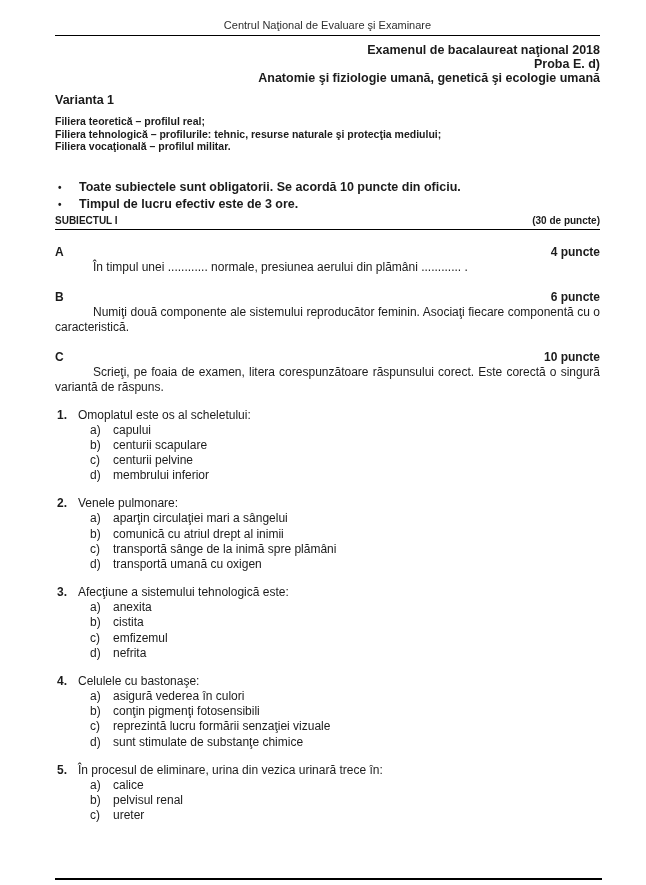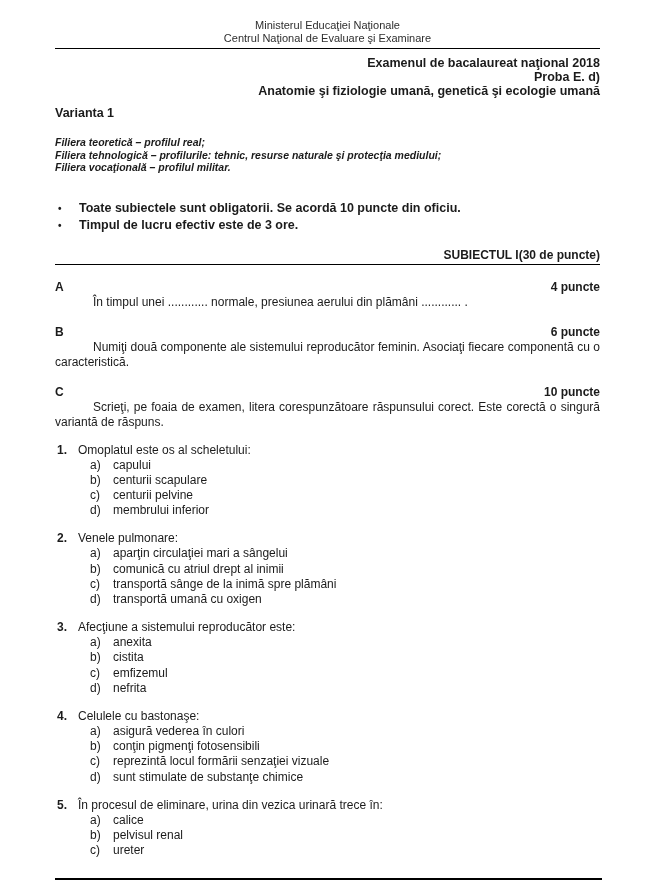--- a/index.html
+++ b/index.html
@@ -17,32 +17,32 @@
   }
   .content { padding: 0 46px 0 55px; }
 
   
   .org { text-align: center; font-size: 11px; line-height: 13px; padding-top: 19px; color: #2e2e2e; }
   .header-rule { border-bottom: 1.6px solid #000; margin-top: 3px; }
   .title-block { text-align: right; font-weight: bold; font-size: 12.5px; line-height: 14px; margin-top: 7px; }
   .variant { text-align: left; font-weight: bold; font-size: 12.5px; margin-top: 8px; }
 
   
-  .filiera { margin-top: 15px; font-size: 10.5px; line-height: 12.5px; font-weight: bold; font-style: italic; }
+  .filiera { margin-top: 7px; font-size: 10.5px; line-height: 12.5px; font-weight: bold; }
 
   
   .notes { margin-top: 26px; font-weight: bold; font-size: 12.5px; }
   .note-row { display: flex; line-height: 17px; }
   .note-bullet { width: 21px; flex: none; font-size: 10px; padding-left: 3px; }
 
   
   .subject-row {
-    display: flex; justify-content: flex-end;
-    font-weight: bold; font-size: 12px;
-    margin-top: 14px; padding-bottom: 1px;
+    display: flex; justify-content: space-between;
+    font-weight: bold; font-size: 10px;
+    padding-bottom: 1px;
     border-bottom: 1.8px solid #000;
   }
 
   
   .sec-head { display: flex; justify-content: space-between; font-weight: bold; margin-top: 15px; }
   .para { text-align: justify; text-indent: 38px; }
   .fill-line { padding-left: 38px; }
 
   
   .question { margin-top: 13px; }
@@ -57,21 +57,20 @@
     border-bottom: 2px solid #000;
   }
 </style>
 </head>
 <body>
 
 <div class="page">
   <div class="content">
 
     <div class="org">
-      <div>Ministerul Educaţiei Naţionale</div>
       <div>Centrul Naţional de Evaluare şi Examinare</div>
     </div>
     <div class="header-rule"></div>
 
     <div class="title-block">
       <div>Examenul de bacalaureat naţional 2018</div>
       <div>Proba E. d)</div>
       <div>Anatomie şi fiziologie umană, genetică şi ecologie umană</div>
     </div>
     <div class="variant">Varianta 1</div>
@@ -158,21 +157,21 @@
       </div>
       <div class="option-row">
         <span class="opt-letter">d)</span>
         <span>transportă umană cu oxigen</span>
       </div>
     </div>
 
     <div class="question">
       <div class="q-stem-row">
         <span class="q-number">3.</span>
-        <span>Afecţiune a sistemului reproducător este:</span>
+        <span>Afecţiune a sistemului tehnologică este:</span>
       </div>
       <div class="option-row">
         <span class="opt-letter">a)</span>
         <span>anexita</span>
       </div>
       <div class="option-row">
         <span class="opt-letter">b)</span>
         <span>cistita</span>
       </div>
       <div class="option-row">
@@ -193,21 +192,21 @@
       <div class="option-row">
         <span class="opt-letter">a)</span>
         <span>asigură vederea în culori</span>
       </div>
       <div class="option-row">
         <span class="opt-letter">b)</span>
         <span>conţin pigmenţi fotosensibili</span>
       </div>
       <div class="option-row">
         <span class="opt-letter">c)</span>
-        <span>reprezintă locul formării senzaţiei vizuale</span>
+        <span>reprezintă lucru formării senzaţiei vizuale</span>
       </div>
       <div class="option-row">
         <span class="opt-letter">d)</span>
         <span>sunt stimulate de substanţe chimice</span>
       </div>
     </div>
 
     <div class="question">
       <div class="q-stem-row">
         <span class="q-number">5.</span>

